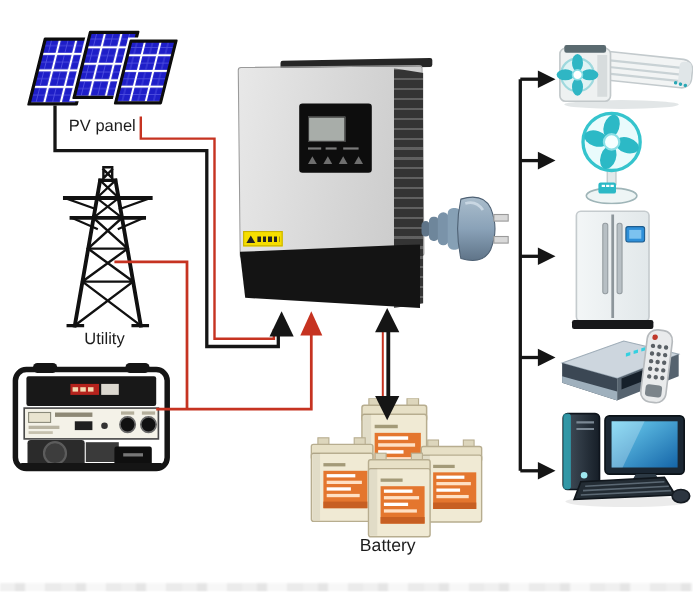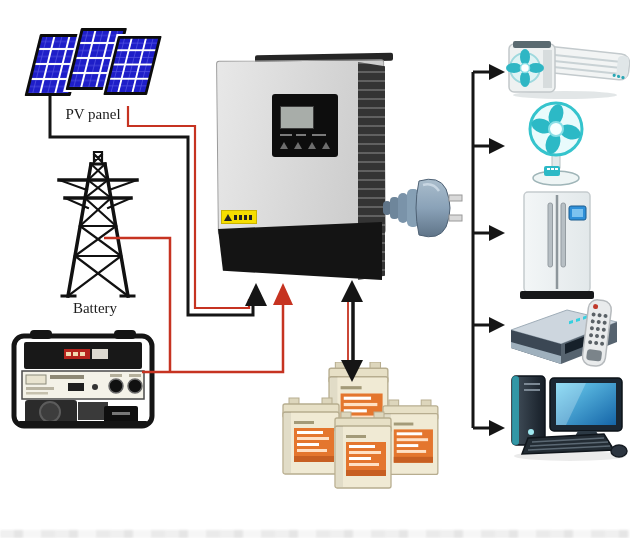--- a/index.html
+++ b/index.html
@@ -1,20 +1,20 @@
 <!DOCTYPE html>
 <html><head>
 <meta charset="utf-8">
 <style>
   html,body{margin:0;padding:0;background:#fff;}
   #stage{position:relative;width:630px;height:538px;background:#ffffff;overflow:hidden;
          font-family:"Liberation Sans",sans-serif;}
   .node{position:absolute;z-index:1;}
   .lbl{position:absolute;z-index:3;color:#1c1c1c;text-align:center;
-       font-family:Liberation Serif, serif;}
+       font-family:Liberation Sans, sans-serif;}
   #wires{position:absolute;left:0;top:0;z-index:2;pointer-events:none;}
   
   #inverter{position:absolute;left:215px;top:52px;width:172px;height:230px;z-index:1;}
   #inv-bracket{position:absolute;left:40px;top:2px;width:138px;height:8px;background:#262626;border-radius:2px;transform:skewY(-1deg);}
   #inv-body{position:absolute;left:2px;top:8px;width:166px;height:172px;border:1px solid #9a9a9a;border-radius:3px;
             background:linear-gradient(100deg,#e8e8e8 0%,#d6d6d6 55%,#c8c8c8 100%);transform:rotate(-0.6deg);}
   #inv-side{position:absolute;left:143px;top:10px;width:27px;height:218px;background:#343434;
             clip-path:polygon(0 0,100% 2%,100% 98%,0 100%);
             background-image:repeating-linear-gradient(180deg,rgba(255,255,255,.22) 0 2px,rgba(0,0,0,0) 2px 9px);background-color:#343434;}
   #inv-display{position:absolute;left:57px;top:42px;width:66px;height:63px;background:#0d0d0d;border-radius:3px;}
@@ -66,21 +66,21 @@
         <path d="M6,32 L34,42 M84,32 L56,42 M38,16 L55,32 M52,16 L35,32" stroke-width="2"></path>
         <path d="M12,50 H78" stroke-width="3.5"></path>
         <path d="M12,50 L35,60 M78,50 L55,60 M35,32 L58,50 M55,32 L32,50" stroke-width="2"></path>
         <path d="M32,50 L63,78 M58,50 L27,78 M27,78 H63" stroke-width="2.2"></path>
         <path d="M27,78 L68,108 M63,78 L22,108 M22,108 H68" stroke-width="2.2"></path>
         <path d="M22,108 L75,148 M68,108 L15,148" stroke-width="2.2"></path>
         <path d="M9,148 H22 M68,148 H81" stroke-width="3"></path>
       </g>
     </svg>
   </div>
-  <div class="lbl" style="left:50px;top:300px;width:90px;font-size:15px;">Battery</div>
+  <div class="lbl" style="left:50px;top:300px;width:90px;font-size:15px;">Utility</div>
 
   <div class="node" style="left:8px;top:328px;width:150px;height:102px;">
     <svg width="150" height="102" viewBox="0 0 150 102">
       <rect x="6" y="8" width="138" height="90" rx="10" fill="none" stroke="#151515" stroke-width="5"></rect>
       <rect x="22" y="2" width="22" height="9" rx="4" fill="#151515"></rect>
       <rect x="106" y="2" width="22" height="9" rx="4" fill="#151515"></rect>
       <rect x="16" y="14" width="118" height="27" rx="2" fill="#181818"></rect>
       <rect x="56" y="21" width="26" height="10" fill="#b5231d"></rect>
       <rect x="58" y="24" width="5" height="4" fill="#f2d9b0"></rect>
         <rect x="65" y="24" width="5" height="4" fill="#f2d9b0"></rect>
@@ -164,20 +164,21 @@
           <rect x="12" y="58" width="40" height="6" fill="#c75f22"></rect>
           <rect x="12" y="23" width="20" height="3" fill="#a39a78"></rect>
         </g>
       </defs>
       <use href="#batt" transform="translate(46,0) scale(1.05)"></use>
       <use href="#batt" transform="translate(0,36)"></use>
       <use href="#batt" transform="translate(100,38) scale(0.98)"></use>
       <use href="#batt" transform="translate(52,50)"></use>
     </svg>
   </div>
+  <div class="lbl" style="left:305px;top:488px;width:95px;font-size:16px;">Battery</div>
 
   <div class="node" style="left:503px;top:38px;width:128px;height:62px;">
     <svg width="128" height="62" viewBox="0 0 128 62">
       <ellipse cx="62" cy="57" rx="52" ry="4" fill="rgba(140,155,160,0.25)"></ellipse>
       <g transform="rotate(6 80 28)">
         <rect x="40" y="12" width="86" height="26" rx="9" fill="#f2f4f4" stroke="#c3cacd" stroke-width="1.5"></rect>
         <path d="M46,20 H118 M46,26 H118 M46,32 H118" stroke="#c9d2d5" stroke-width="2"></path>
         <rect x="114" y="14" width="11" height="22" rx="4" fill="#e0e6e8"></rect>
         <circle cx="112" cy="34" r="1.6" fill="#2aa7b5"></circle>
           <circle cx="116.5" cy="34.7" r="1.6" fill="#2aa7b5"></circle>

